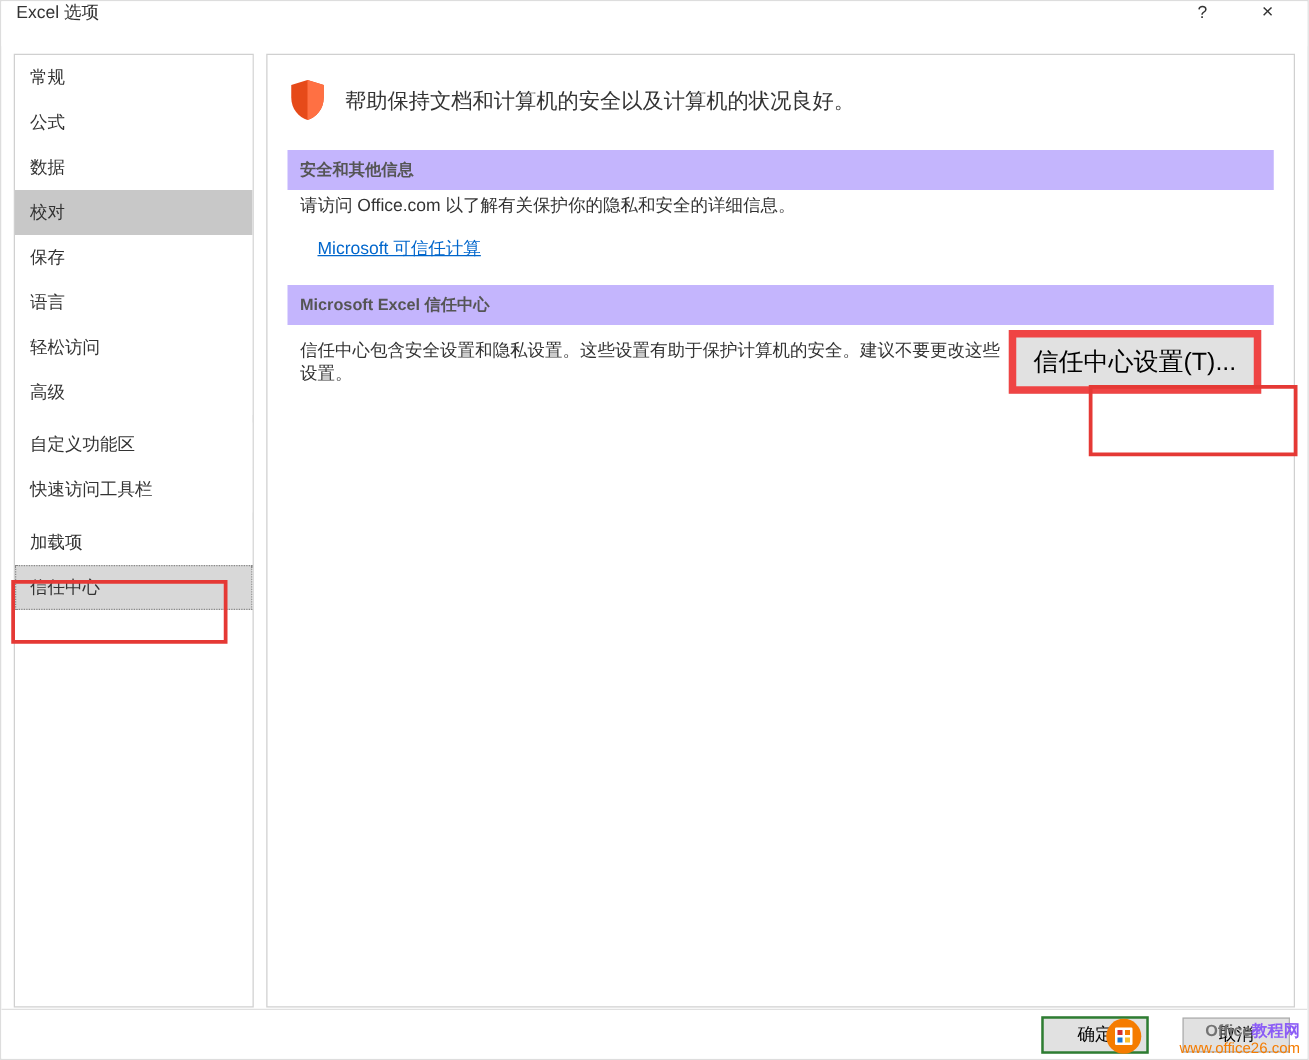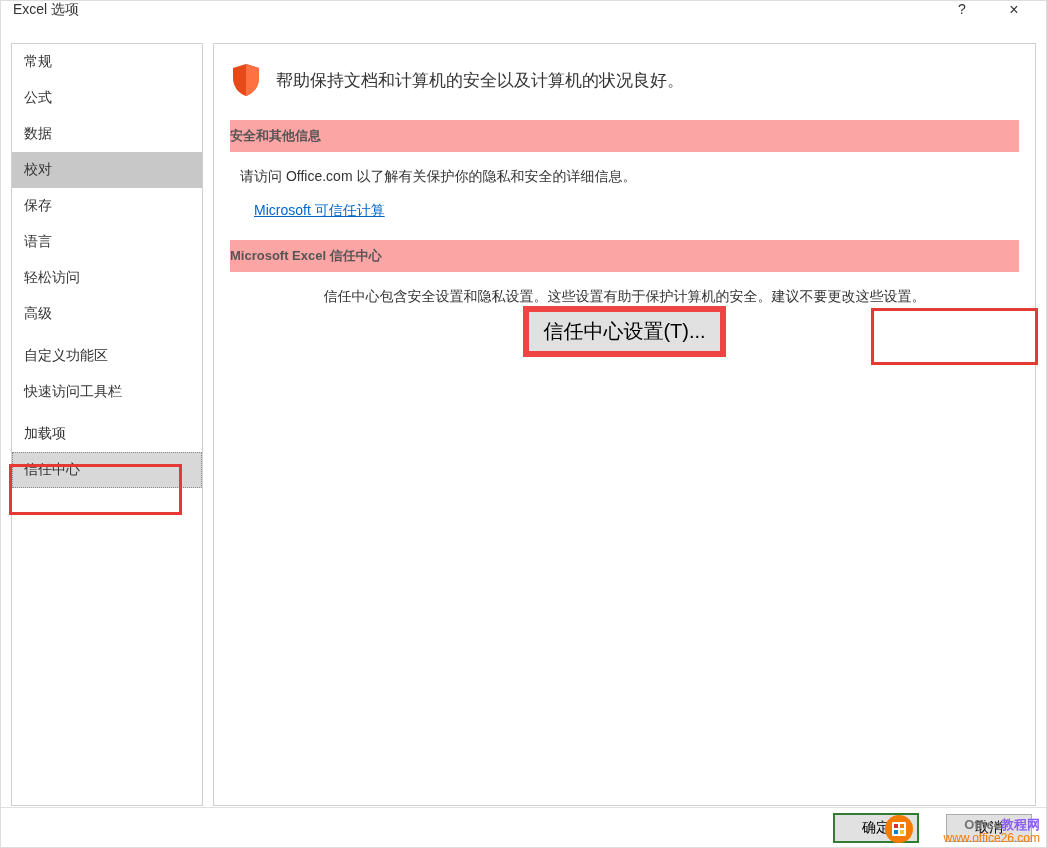--- a/index.html
+++ b/index.html
@@ -89,47 +89,46 @@
       width: 32px;
       height: 36px;
       margin-right: 14px;
       flex-shrink: 0;
     }
     .header-text {
       font-size: 17px;
       color: #333;
     }
     .section-header {
-      background: #fca5a5;
-      padding: 7px 0;
+      background: #c4b5fd;
+      padding: 7px 10px;
       font-size: 13px;
       font-weight: bold;
       color: #555;
-      margin-bottom: 16px;
+      margin-bottom: 4px;
     }
     .section-body {
       padding: 0 10px 20px 10px;
       font-size: 14px;
       color: #333;
     }
     .link {
       color: #0066cc;
       text-decoration: underline;
       cursor: pointer;
       display: inline-block;
       margin-top: 16px;
       margin-left: 14px;
     }
     .trust-row {
       display: flex;
       align-items: center;
       padding: 0 10px;
       font-size: 14px;
       color: #333;
-      flex-direction: column;
     }
     .trust-text {
       flex: 1;
     }
     .trust-button {
       padding: 6px 14px;
       font-size: 20px;
       background: #e1e1e1;
       border: 6px solid #ef4444;
       cursor: default;

